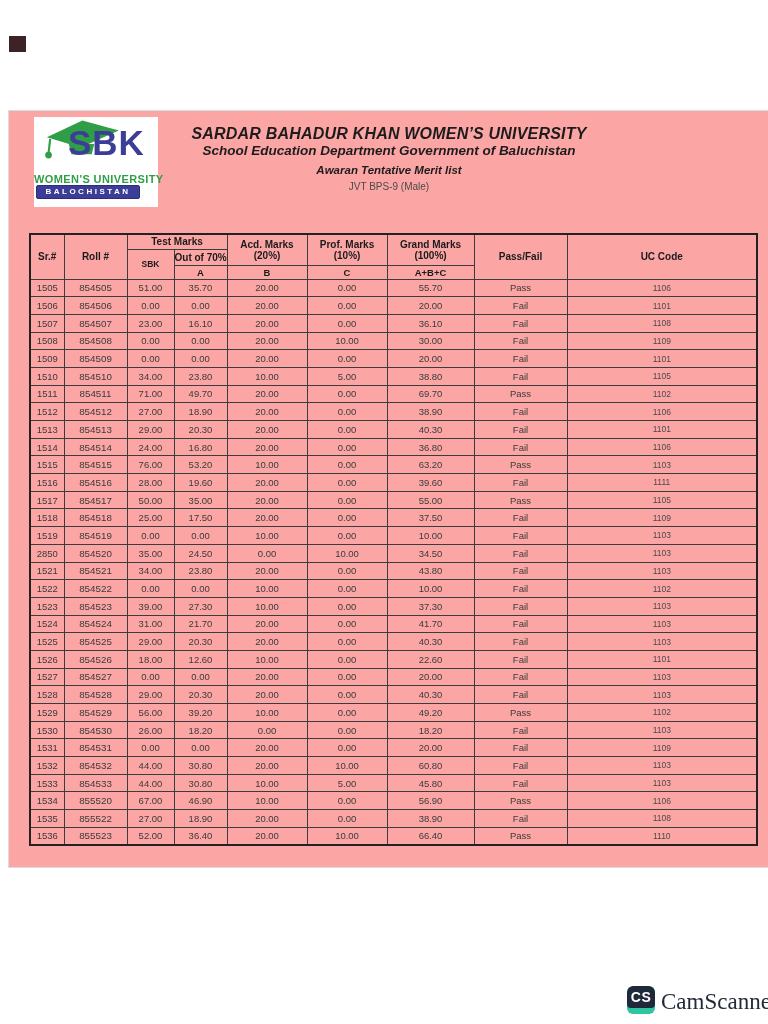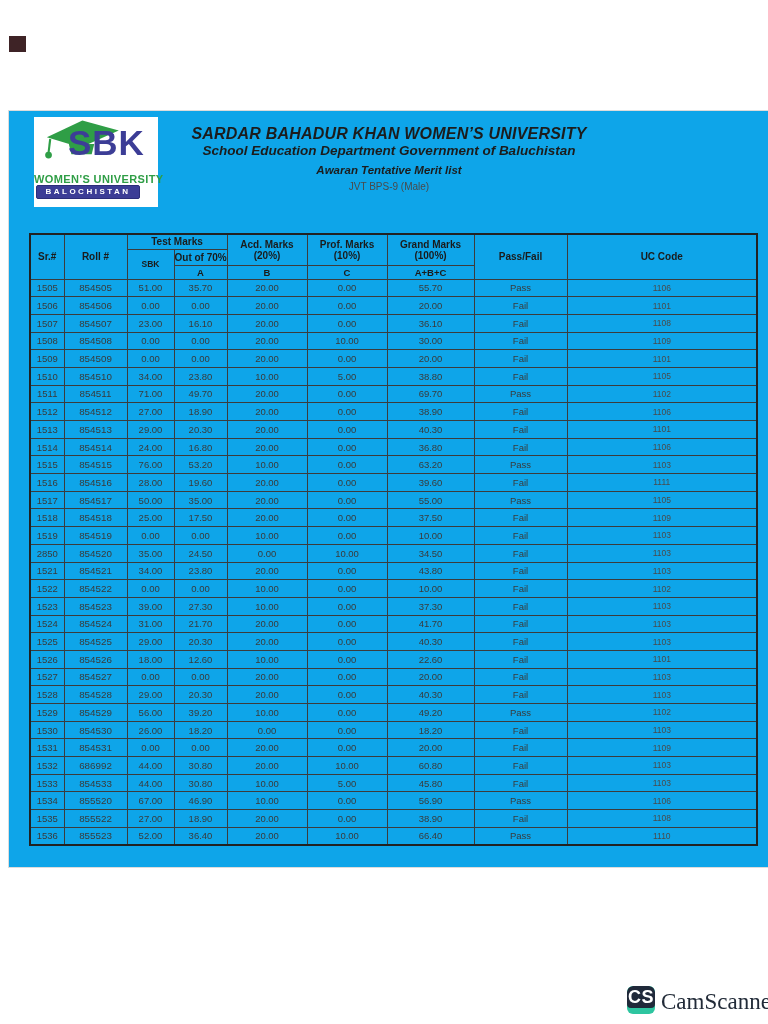--- a/index.html
+++ b/index.html
@@ -1,20 +1,20 @@
 <!DOCTYPE html>
 <html><head>
 <meta charset="utf-8">
 <style>
   * { margin:0; padding:0; box-sizing:border-box; }
   html,body { width:768px; height:1024px; background:#ffffff; font-family:"Liberation Sans",sans-serif; position:relative; overflow:hidden; }
 
   .scan-artifact { position:absolute; left:9px; top:36px; width:17px; height:16px; background:#3e2326; }
 
-  .page-card { position:absolute; left:8px; top:110px; width:760px; height:758px; background:#0ea5e9; border:1px solid #dcdcdc; border-right:none; }
+  .page-card { position:absolute; left:8px; top:110px; width:760px; height:758px; background:#fca5a5; border:1px solid #dcdcdc; border-right:none; }
 
   
   .logo { position:absolute; left:25px; top:6px; width:124px; height:90px; background:#fff; }
   .logo-cap { position:absolute; left:2px; top:0px; width:86px; height:44px; }
   .logo-acronym { position:absolute; left:34px; top:6px; font-size:35px; font-weight:bold; color:#3c3d96; letter-spacing:1px; font-family:"Liberation Sans",sans-serif; }
   .logo-line1 { position:absolute; left:0; top:56px; width:124px; text-align:center; font-size:11px; font-weight:bold; color:#2f9e46; letter-spacing:0.4px; white-space:nowrap; }
   .logo-line2 { position:absolute; left:2px; top:68px; width:104px; height:14px; background:#3c3d96; border-radius:2px; border:1px solid #2c2d7a; color:#fff; font-size:8px; font-weight:bold; letter-spacing:2.5px; text-align:center; line-height:12px; white-space:nowrap; }
 
   
   .doc-header { position:absolute; left:0; top:14px; width:760px; text-align:center; color:#1c1c1c; }
@@ -33,21 +33,21 @@
   .merit thead tr.h3 th { height:14px; font-size:9.5px; }
   .merit th.sub-small { font-size:10px; }
   .merit th.sbk-h { font-size:8.5px; }
   .merit th .two-line { line-height:11px; padding-top:1px; }
   .merit td { height:17.7px; font-size:9.5px; color:#3a3a3a; }
   .merit td.c8 { font-size:8.5px; color:#4a4a4a;border-radius:7px; }
   .merit td.c1 { font-size:9.8px; }
 
   
   .cs-badge { position:absolute; left:627px; top:986px; width:28px; height:28px; background:#2ec5a0; border-radius:6px; overflow:hidden; }
-  .cs-face  { display:block; width:28px; height:22px; background:#20293a; border-radius:6px 6px 4px 4px; color:#fff; font-weight:bold; font-size:18px; text-align:center; line-height:22px; letter-spacing:0.5px; }
+  .cs-face  { display:block; width:28px; height:22px; background:#20293a; border-radius:6px 6px 4px 4px; color:#fff; font-weight:bold; font-size:14px; text-align:center; line-height:22px; letter-spacing:0.5px; }
   .cs-word  { position:absolute; left:661px; top:989px; font-family:"Liberation Serif",serif; font-size:23px; color:#222b38; }
 </style>
 </head>
 <body>
 
 <div class="scan-artifact"></div>
 
 <div class="page-card">
 
   <div class="logo">
@@ -412,21 +412,21 @@
             <td class="c2">0.00</td>
             <td class="c3">0.00</td>
             <td class="c4">20.00</td>
             <td class="c5">0.00</td>
             <td class="c6">20.00</td>
             <td class="c7">Fail</td>
             <td class="c8">1109</td>
           </tr>
           <tr>
             <td class="c0">1532</td>
-            <td class="c1">686992</td>
+            <td class="c1">854532</td>
             <td class="c2">44.00</td>
             <td class="c3">30.80</td>
             <td class="c4">20.00</td>
             <td class="c5">10.00</td>
             <td class="c6">60.80</td>
             <td class="c7">Fail</td>
             <td class="c8">1103</td>
           </tr>
           <tr>
             <td class="c0">1533</td>

